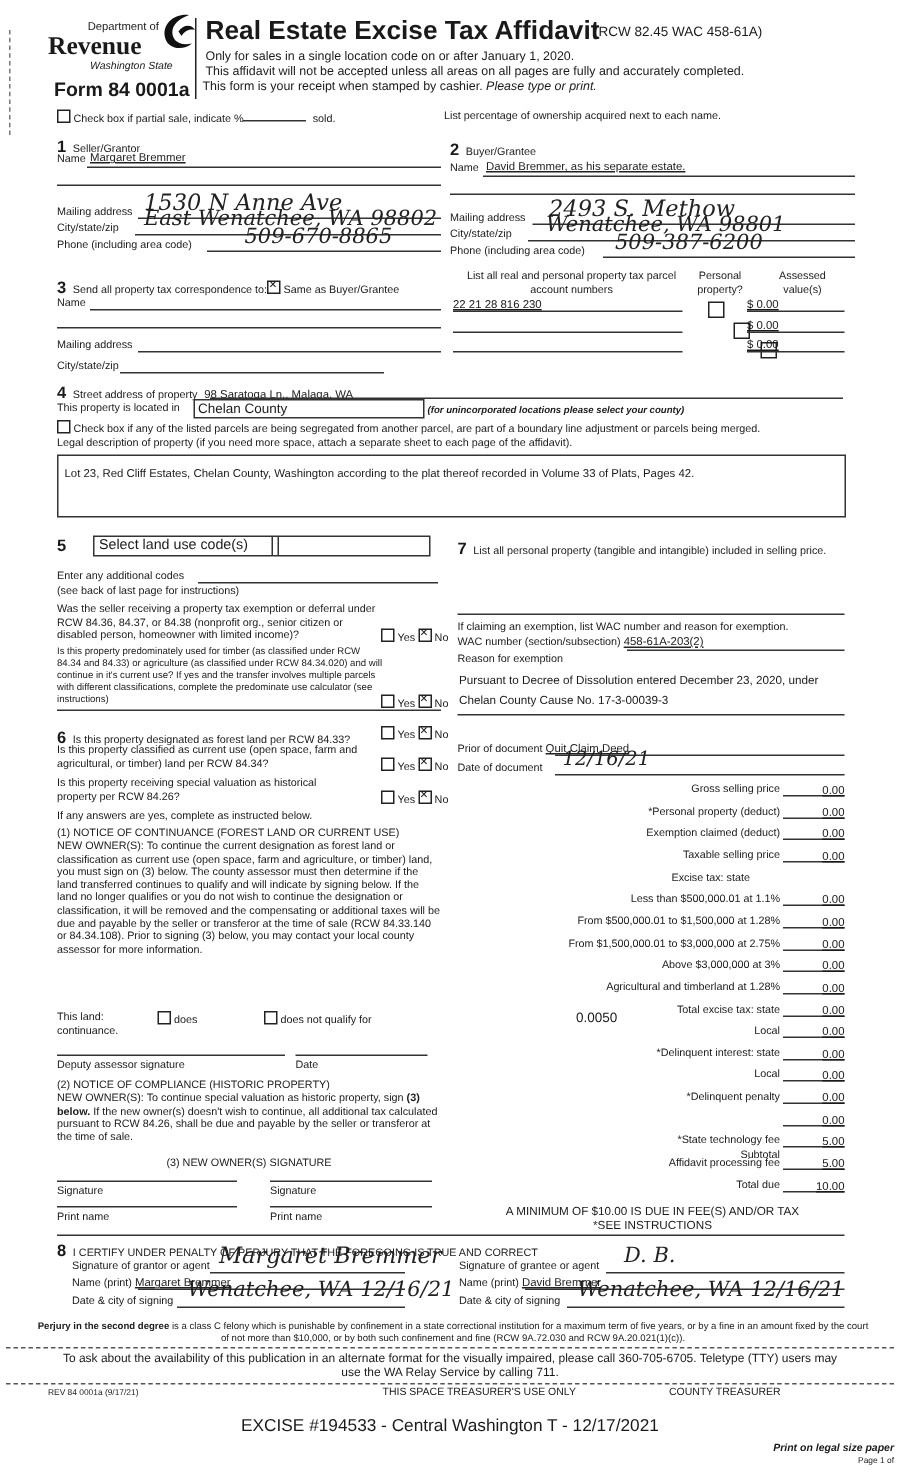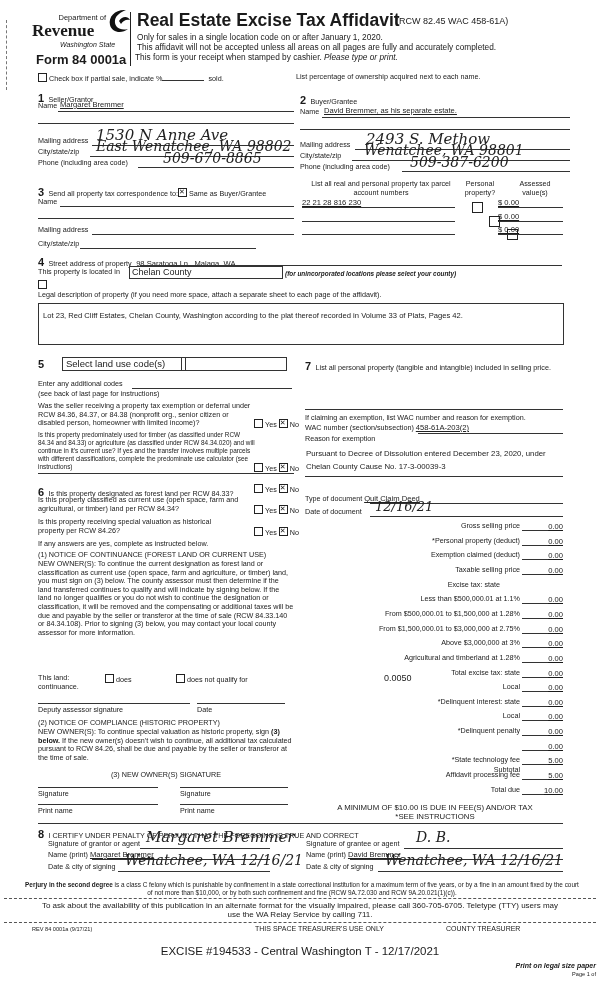--- a/index.html
+++ b/index.html
@@ -103,21 +103,21 @@
        <div class="line" style="left:302px;top:234px;width:153px;"></div>
        <span class="cb abs" style="left:472px;top:225px;width:9px;height:9px;"></span>
        <div class="abs" style="left:498px;top:225px;font-size:7.6px;text-decoration:underline;">$ 0.00</div>
        <div class="line" style="left:498px;top:234px;width:65px;"></div></div>
 
 <div class="abs" style="left:38px;top:252px;white-space:nowrap;"><span class="num">4</span> <span class="sm">Street address of property</span> <span class="typed">98 Saratoga Ln., Malaga, WA</span></div>
 <div class="line" style="left:140px;top:265px;width:422px;"></div>
 <div class="abs sm" style="left:38px;top:268px;">This property is located in</div>
 <div class="box" style="left:129px;top:266px;width:150px;height:11px;font-size:9px;line-height:11px;padding-left:2px;">Chelan County</div>
 <div class="abs xs" style="left:285px;top:270px;font-style:italic;font-weight:bold;">(for unincorporated locations please select your county)</div>
-<div class="abs sm" style="left:38px;top:280px;white-space:nowrap;"><span class="cb"></span></div>
+<div class="abs sm" style="left:38px;top:280px;white-space:nowrap;"><span class="cb"></span><span>Check box if any of the listed parcels are being segregated from another parcel, are part of a boundary line adjustment or parcels being merged.</span></div>
 <div class="abs sm" style="left:38px;top:291px;">Legal description of property (if you need more space, attach a separate sheet to each page of the affidavit).</div>
 <div class="box" style="left:38px;top:303px;width:524px;height:40px;">
   <div style="font-size:7.6px;padding:7px 4px;">Lot 23, Red Cliff Estates, Chelan County, Washington according to the plat thereof recorded in Volume 33 of Plats, Pages 42.</div>
 </div>
 
 <div class="abs num" style="left:38px;top:358px;">5</div>
 <div class="box" style="left:62px;top:357px;width:220px;height:12px;font-size:9.5px;line-height:12px;padding-left:3px;"><span>Select land use code(s)</span><span style="position:absolute;left:118px;top:0;height:12px;border-left:0.8px solid #333;"></span><span style="position:absolute;left:122px;top:0;height:12px;border-left:0.8px solid #333;"></span></div>
 <div class="abs sm" style="left:38px;top:380px;">Enter any additional codes</div>
 <div class="line" style="left:132px;top:388px;width:160px;"></div>
 <div class="abs sm" style="left:38px;top:390px;">(see back of last page for instructions)</div>
@@ -157,21 +157,21 @@
 <div class="abs sm" style="left:180px;top:807px;">Print name</div>
 
 <div class="abs" style="left:305px;top:356px;width:260px;"><span class="num">7</span> <span class="sm">List all personal property (tangible and intangible) included in selling price.</span></div>
 <div class="line" style="left:305px;top:409px;width:258px;"></div>
 <div class="abs sm" style="left:305px;top:414px;">If claiming an exemption, list WAC number and reason for exemption.</div>
 <div class="abs sm" style="left:305px;top:424px;white-space:nowrap;"><span>WAC number (section/subsection)</span> <span class="typed">458-61A-203(2)</span></div>
 <div class="line" style="left:418px;top:433px;width:145px;"></div>
 <div class="abs sm" style="left:305px;top:435px;">Reason for exemption</div>
 <div class="abs" style="left:306px;top:447px;width:258px;font-size:7.8px;line-height:13px;">Pursuant to Decree of Dissolution entered December 23, 2020, under Chelan County Cause No. 17-3-00039-3</div>
 <div class="line" style="left:305px;top:476px;width:258px;"></div>
-<div class="abs sm" style="left:305px;top:495px;white-space:nowrap;"><span>Type of document</span> <span class="typed">Quit Claim Deed</span></div>
+<div class="abs sm" style="left:305px;top:495px;white-space:nowrap;"><span>Prior of document</span> <span class="typed">Quit Claim Deed</span></div>
 <div class="line" style="left:370px;top:503px;width:193px;"></div>
 <div class="abs sm" style="left:305px;top:508px;">Date of document</div>
 <div class="abs hand" style="left:375px;top:499px;font-size:13px;">12/16/21</div>
 <div class="line" style="left:370px;top:516px;width:193px;"></div>
 
 <div id="tax-rows">
     <div class="row-r" style="top:522px;">Gross selling price</div>
     <div class="line" style="left:522px;top:530px;width:41px;"></div>
        <div class="val" style="top:522px;">0.00</div>
     <div class="row-r" style="top:537px;">*Personal property (deduct)</div>

